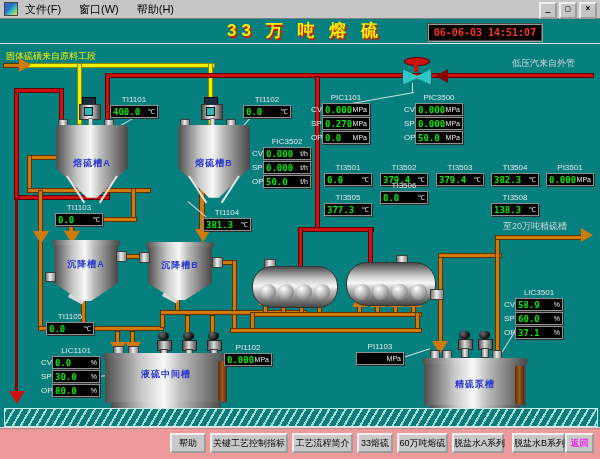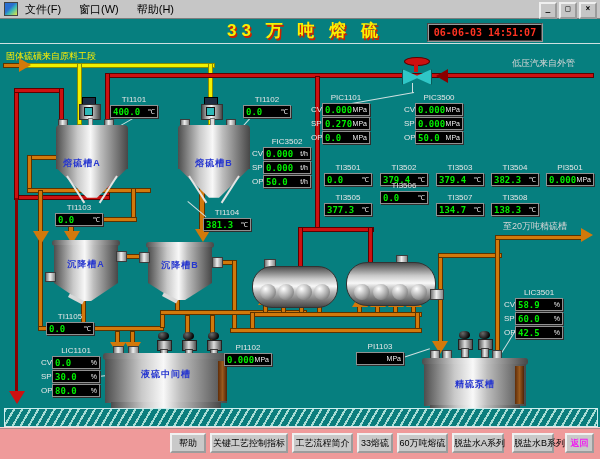--- a/index.html
+++ b/index.html
@@ -174,21 +174,21 @@
   <div class="abs" style="left:84px;top:107px;width:7px;height:7px;background:#2fb8b8;border:1px solid #111"></div>
   <div class="abs" style="left:88px;top:118px;width:3px;height:48px;background:#ddd;border:1px solid #777"></div>
   <div class="abs" style="left:77px;top:151px;width:12px;height:4px;background:#c2c2c2;transform:rotate(-25deg)"></div>
   <div class="abs" style="left:93px;top:151px;width:12px;height:4px;background:#c2c2c2;transform:rotate(25deg)"></div>
   <div class="nozzle" style="left:58px;top:119px;width:8px;height:7px"></div>
   <div class="nozzle" style="left:104px;top:119px;width:8px;height:7px"></div>
   <div class="abs metal-h" style="left:56px;top:125px;width:72px;height:44px;border-radius:4px 4px 0 0"></div>
   <div class="abs metal-h cone" style="left:56px;top:169px;width:72px;height:30px"></div>
   <div class="leg" style="left:66px;top:176px;height:32px;transform:rotate(-33deg)"></div>
   <div class="leg" style="left:116px;top:176px;height:32px;transform:rotate(33deg)"></div>
-  <div class="tanklabel" style="left:46px;top:157px;width:72px">熔硫槽A</div>
+  <div class="tanklabel" style="left:56px;top:157px;width:72px">熔硫槽A</div>
 
   <div class="abs" style="left:204px;top:97px;width:12px;height:7px;background:#1c2c40;border:1px solid #000"></div>
   <div class="abs metal-h" style="left:201px;top:104px;width:20px;height:14px;border:1px solid #333"></div>
   <div class="abs" style="left:206px;top:107px;width:7px;height:7px;background:#2fb8b8;border:1px solid #111"></div>
   <div class="abs" style="left:210px;top:118px;width:3px;height:48px;background:#ddd;border:1px solid #777"></div>
   <div class="abs" style="left:199px;top:151px;width:12px;height:4px;background:#c2c2c2;transform:rotate(-25deg)"></div>
   <div class="abs" style="left:215px;top:151px;width:12px;height:4px;background:#c2c2c2;transform:rotate(25deg)"></div>
   <div class="nozzle" style="left:180px;top:119px;width:8px;height:7px"></div>
   <div class="nozzle" style="left:226px;top:119px;width:8px;height:7px"></div>
   <div class="abs metal-h" style="left:178px;top:125px;width:72px;height:44px;border-radius:4px 4px 0 0"></div>
@@ -262,21 +262,21 @@
   <div class="tanklabel" style="left:424px;top:378px;width:102px">精硫泵槽</div>
 
   <div class="hatch"></div>
   <div class="taskbar"></div>
   <button class="btn" style="left:170px;width:36px">帮助</button>
   <button class="btn" style="left:292px;width:61px">工艺流程简介</button>
   <button class="btn" style="left:210px;width:78px">关键工艺控制指标</button>
   <button class="btn" style="left:357px;width:36px">33熔硫</button>
   <button class="btn" style="left:397px;width:51px">60万吨熔硫</button>
   <button class="btn" style="left:452px;width:52px">脱盐水A系列</button>
-  <button class="btn" style="left:512px;width:42px">脱盐水B系列</button>
+  <button class="btn" style="left:512px;width:53px">脱盐水B系列</button>
   <button class="btn" style="left:565px;width:29px;color:#ee22ee;font-weight:bold">返回</button>
 
   <div class="disp" style="left:110px;top:95px">
     <div class="dlabel">TI1101</div>
     <div class="dbox">
         <span class="dval">400.0</span>
         <span class="dunit">℃</span>
       </div>
   </div>
   <div class="disp" style="left:243px;top:95px">
@@ -365,27 +365,20 @@
         <span class="dunit">℃</span>
       </div>
   </div>
   <div class="disp" style="left:380px;top:181px">
     <div class="dlabel">TI3506</div>
     <div class="dbox">
         <span class="dval">0.0</span>
         <span class="dunit">℃</span>
       </div>
   </div>
-  <div class="disp" style="left:436px;top:193px">
-    <div class="dlabel">TI3507</div>
-    <div class="dbox">
-        <span class="dval">134.7</span>
-        <span class="dunit">℃</span>
-      </div>
-  </div>
   <div class="disp" style="left:491px;top:193px">
     <div class="dlabel">TI3508</div>
     <div class="dbox">
         <span class="dval">138.3</span>
         <span class="dunit">℃</span>
       </div>
   </div>
 
   <div class="ctrl" style="left:311px;top:93px">
     <div class="dlabel">PIC1101</div>
@@ -495,19 +488,19 @@
     <div class="crow">
         <span class="cpre">SP</span>
         <div class="dbox">
           <span class="dval">60.0</span>
           <span class="dunit">%</span>
         </div>
       </div>
     <div class="crow">
         <span class="cpre">OP</span>
         <div class="dbox">
-          <span class="dval">42.5</span>
+          <span class="dval">37.1</span>
           <span class="dunit">%</span>
         </div>
       </div>
   </div>
 
 </div>
 
 </body></html>

